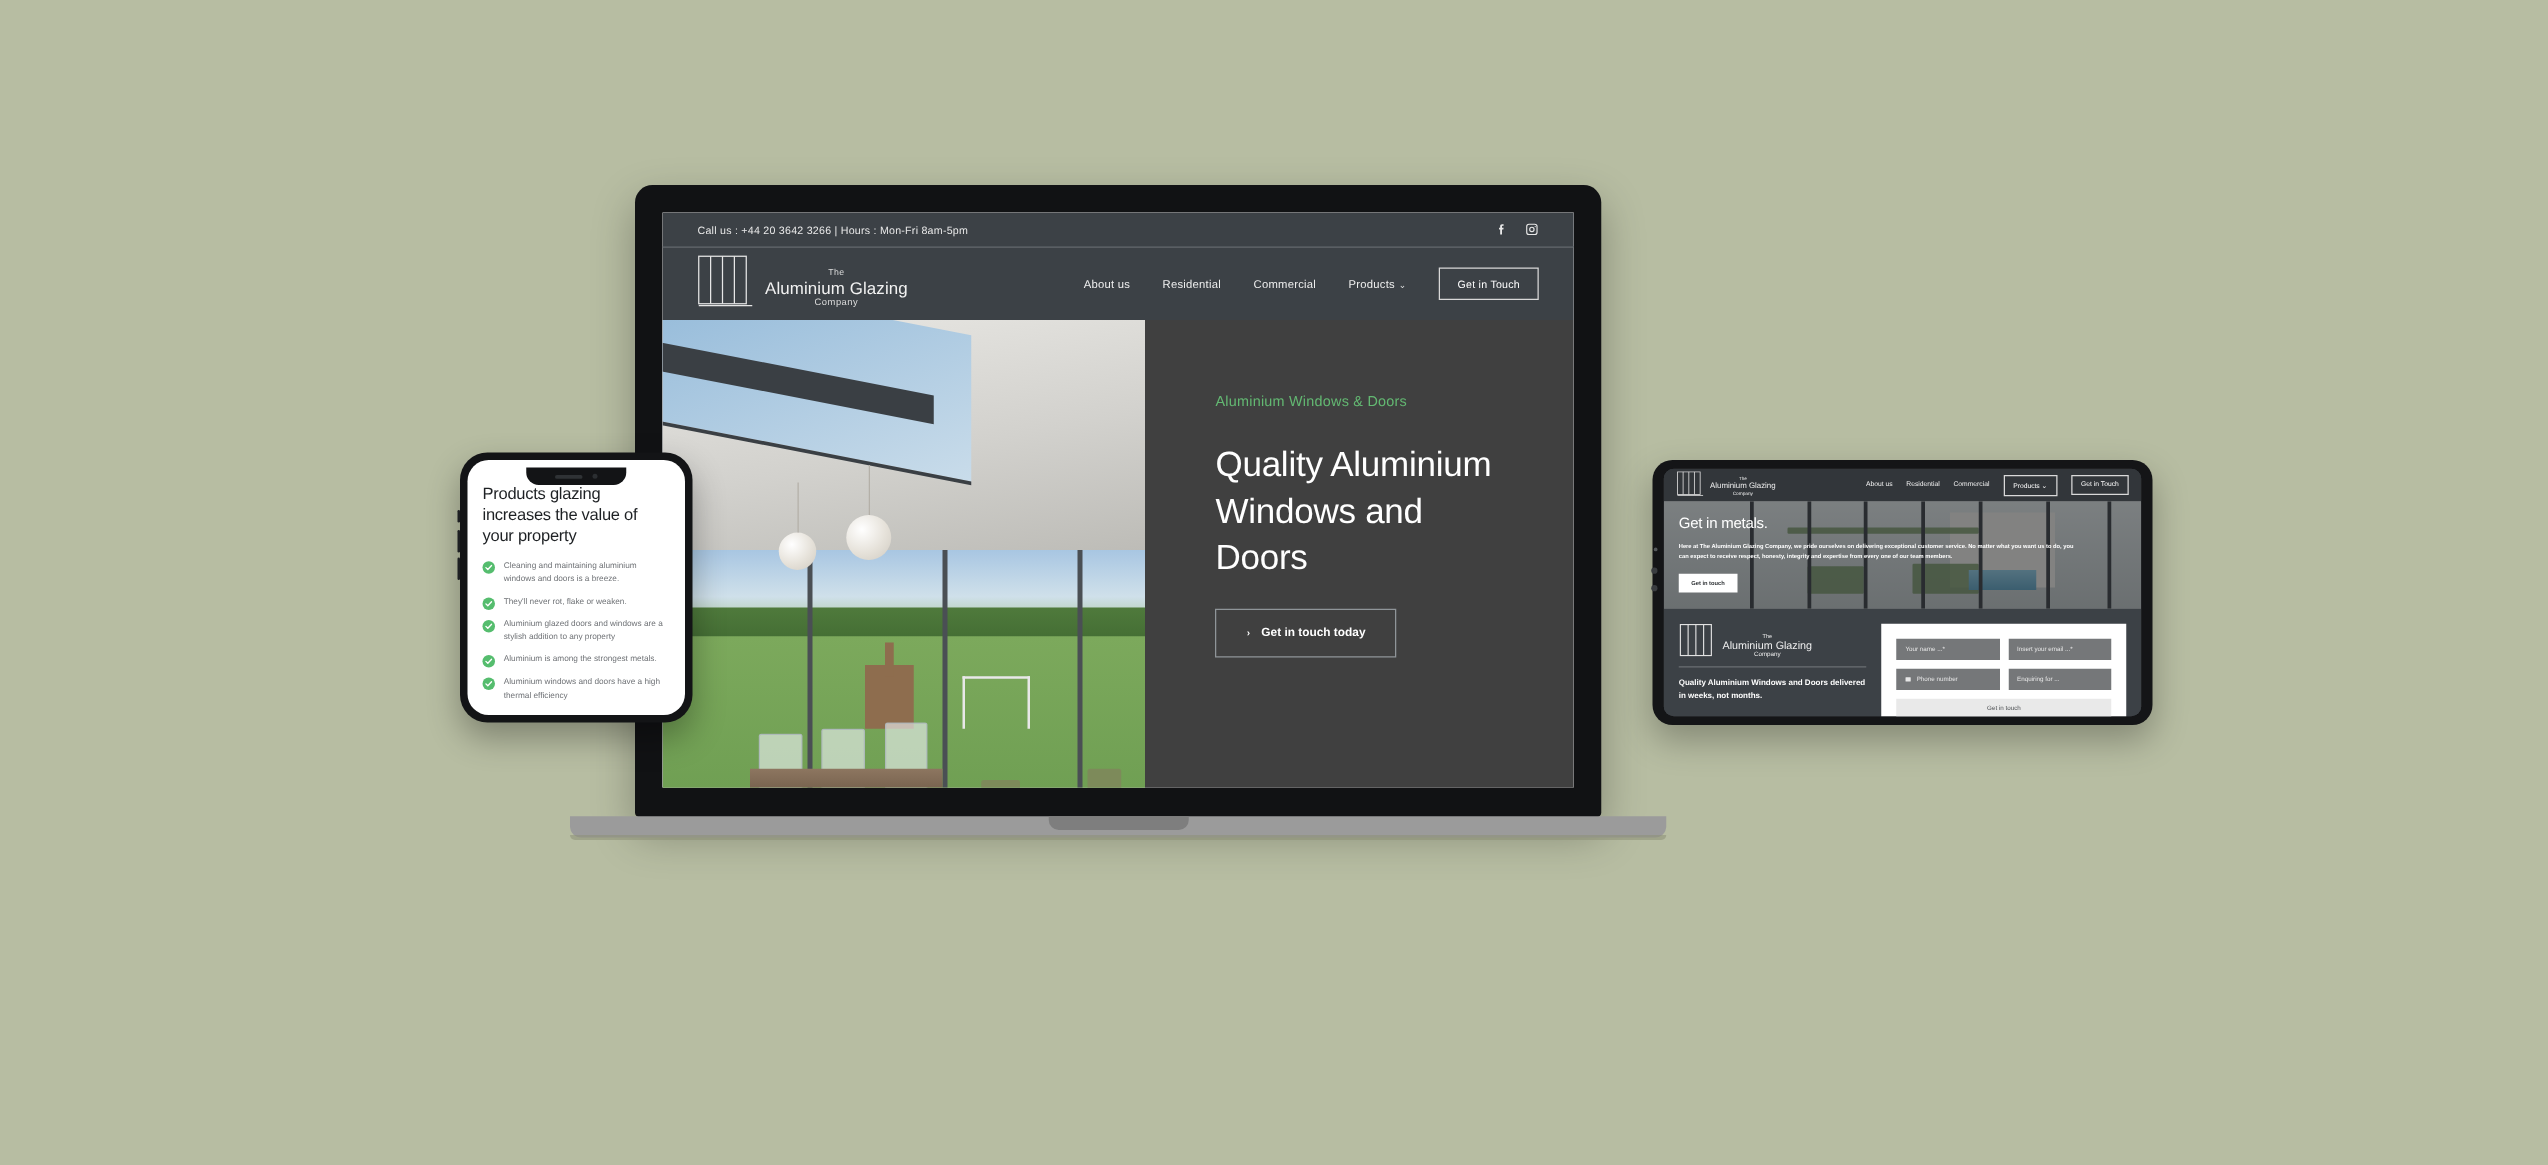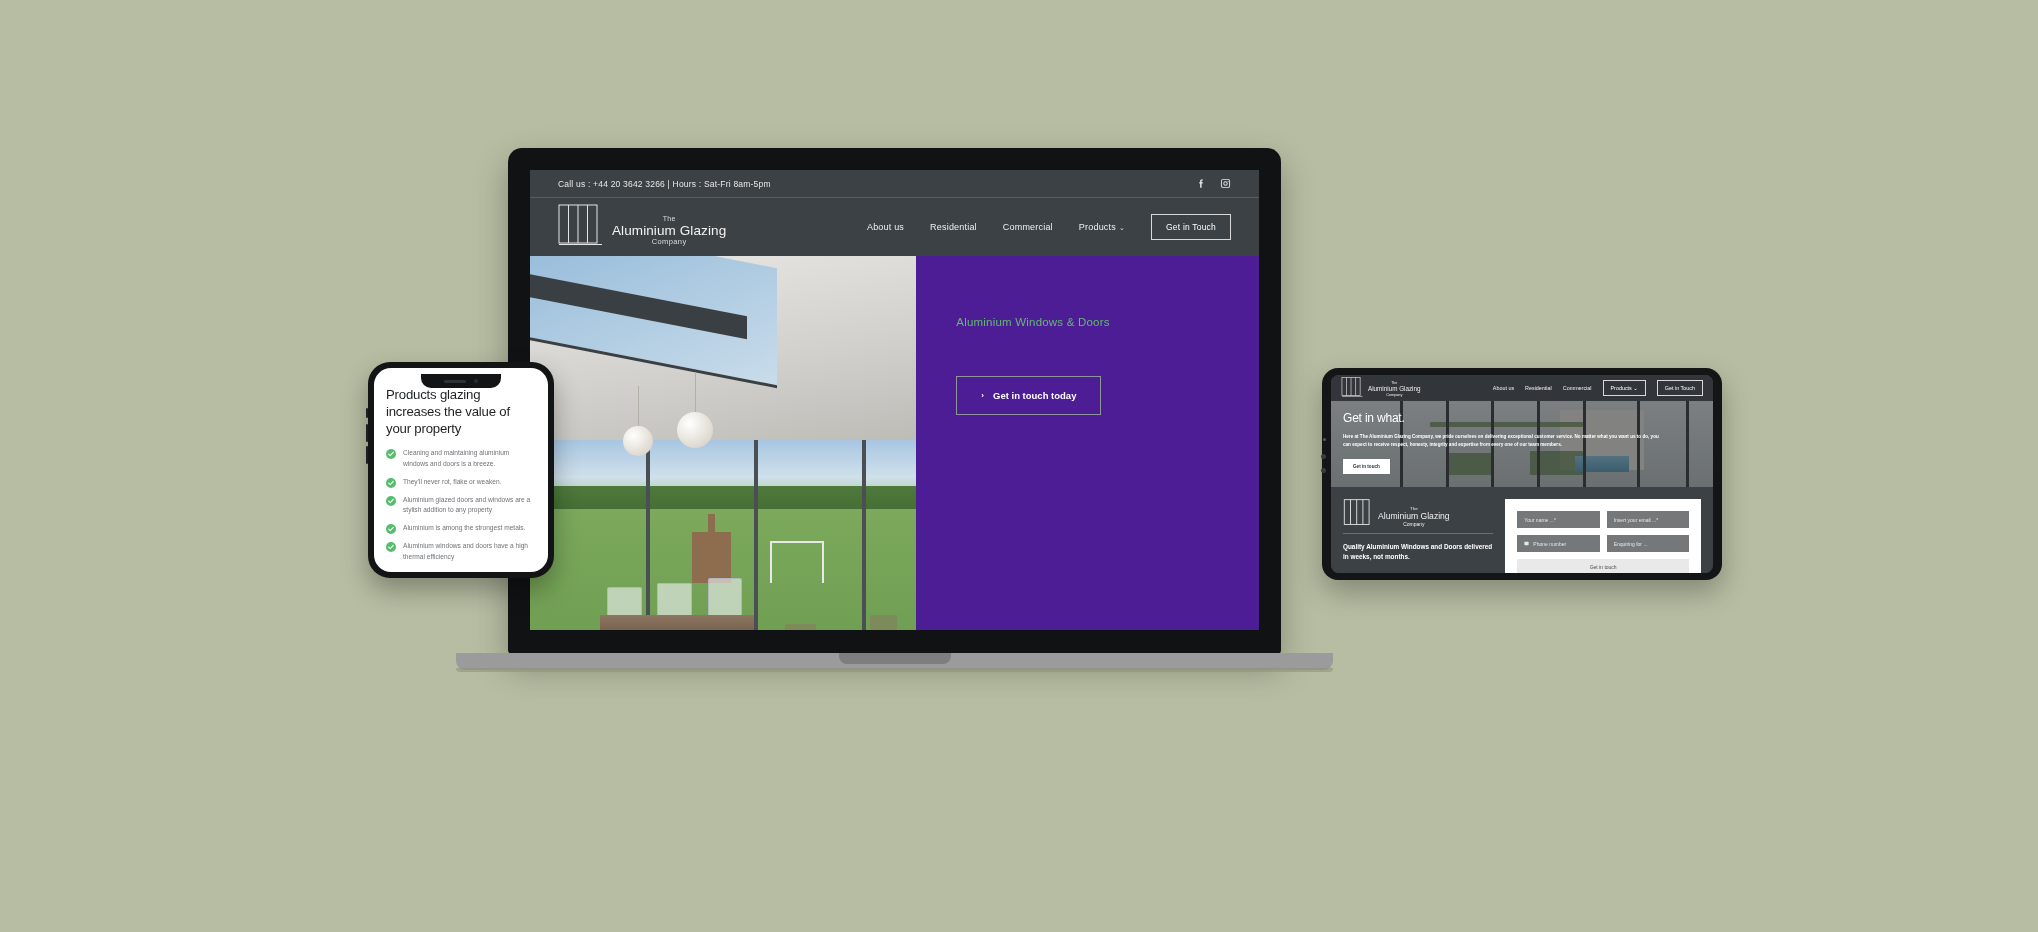--- a/index.html
+++ b/index.html
@@ -62,21 +62,21 @@
   .nav-link .caret { font-size: 7px; margin-left: 3px; opacity:.9; }
   .nav-cta {
     border: 1px solid #d8d8d8; color: #fff; font-size: 8.5px; padding: 7px 14px;
     white-space: nowrap; letter-spacing:.2px;
   }
 
   
   .hero { display: flex; height: 100%; }
   .hero-photo { width: 53%; position: relative; overflow: hidden; background:#cfd3d6; }
   .hero-right {
-    width: 47%; background: #4c1d95; padding: 60px 44px 0 40px; color: #fff;
+    width: 47%; background: #404040; padding: 60px 44px 0 56px; color: #fff;
   }
   .hero-eyebrow { color: #63b872; font-size: 11.5px; margin-bottom: 26px; letter-spacing:.2px; }
   .hero-h1 { font-size: 28px; line-height: 1.32; font-weight: 400; letter-spacing:-.2px; }
   .hero-p { font-size: 9.6px; line-height: 1.85; margin-top: 36px; color:#e9e9e9; }
   .hero-btn {
     margin-top: 22px; border: 1px solid #8f9599; display: inline-flex; align-items: center;
     gap: 9px; padding: 13px 24px; font-size: 9.5px; font-weight: bold; color:#fff;
   }
   .hero-btn .arr { font-size: 8px; }
 
@@ -195,21 +195,21 @@
 </head>
 <body>
 
 <div class="stage">
 
   <div class="laptop">
     <div class="laptop-lid">
       <div class="laptop-screen">
 
         <div class="topbar">
-          <span>Call us : +44 20 3642 3266 | Hours : Sat-Fri 8am-5pm</span>
+          <span>Call us : +44 20 3642 3266 | Hours : Mon-Fri 8am-5pm</span>
           <span class="topbar-social">
             <svg class="soc" viewBox="0 0 24 24">
                 <path d="M15 3h-2.6C10 3 9 4.4 9 6.4V9H7v3h2v9h3.2v-9h2.4l.4-3h-2.8V6.8c0-.7.2-1.1 1.1-1.1H15V3z"></path>
               </svg>
             <svg class="soc" viewBox="0 0 24 24">
                 <path d="M7 2h10a5 5 0 0 1 5 5v10a5 5 0 0 1-5 5H7a5 5 0 0 1-5-5V7a5 5 0 0 1 5-5zm0 2a3 3 0 0 0-3 3v10a3 3 0 0 0 3 3h10a3 3 0 0 0 3-3V7a3 3 0 0 0-3-3H7zm5 3.2a4.8 4.8 0 1 1 0 9.6 4.8 4.8 0 0 1 0-9.6zm0 2a2.8 2.8 0 1 0 0 5.6 2.8 2.8 0 0 0 0-5.6zM17.8 6a1.1 1.1 0 1 1 0 2.2 1.1 1.1 0 0 1 0-2.2z"></path>
               </svg>
           </span>
         </div>
 
@@ -263,20 +263,21 @@
 
               <div class="sc-pot" style="left:66%; top:80%; width:8%; height:9%;"></div>
 
               <div class="sc-pot" style="left:88%; top:78%; width:7%; height:12%;"></div>
             </div>
 
           </div>
 
           <div class="hero-right">
             <div class="hero-eyebrow">Aluminium Windows &amp; Doors</div>
+            <h1 class="hero-h1">Quality Aluminium Windows and Doors</h1>
             <a class="hero-btn">
               <span class="arr">›</span>
               <span>Get in touch today</span>
             </a>
           </div>
         </div>
 
       </div>
     </div>
     <div class="laptop-base"></div>
@@ -387,21 +388,21 @@
             <div class="gf-post" style="left:18%"></div>
             <div class="gf-post" style="left:30%"></div>
             <div class="gf-post" style="left:42%"></div>
             <div class="gf-post" style="left:54%"></div>
             <div class="gf-post" style="left:66%"></div>
             <div class="gf-post" style="left:80%"></div>
             <div class="gf-post" style="left:93%"></div>
           </div>
           <div class="tb-hero-overlay"></div>
           <div class="tb-hero-inner">
-            <div class="tb-h1">Get in what.</div>
+            <div class="tb-h1">Get in metals.</div>
             <div class="tb-p">Here at The Aluminium Glazing Company, we pride ourselves on delivering exceptional customer service. No matter what you want us to do, you can expect to receive respect, honesty, integrity and expertise from every one of our team members.</div>
             <a class="tb-btn">Get in touch</a>
           </div>
         </div>
 
         <div class="tb-footer">
           <div class="tb-fleft">
             <div class="tb-flogo">
               <svg width="30" height="30" viewBox="0 0 44 46">
                 <rect x="1" y="1" width="38" height="38" fill="none" stroke="#e2e2e2" stroke-width="1.4"></rect>

